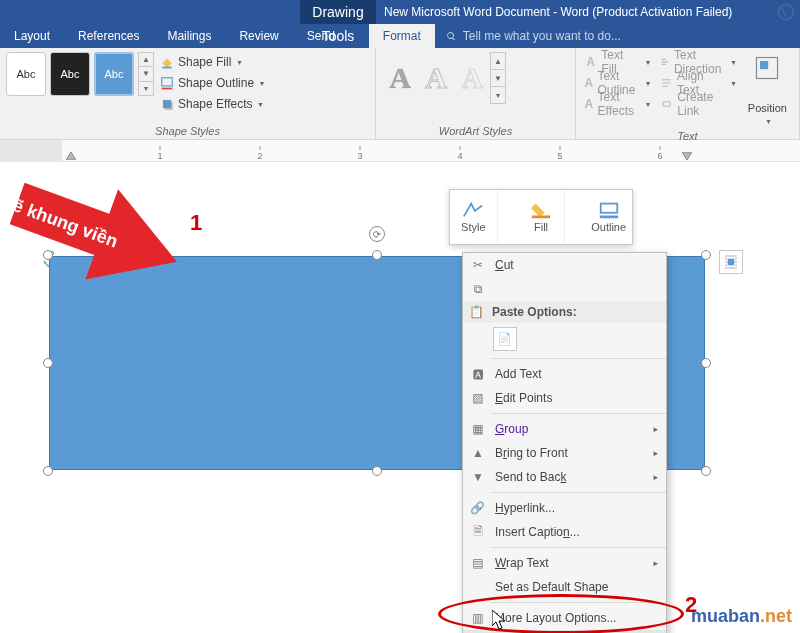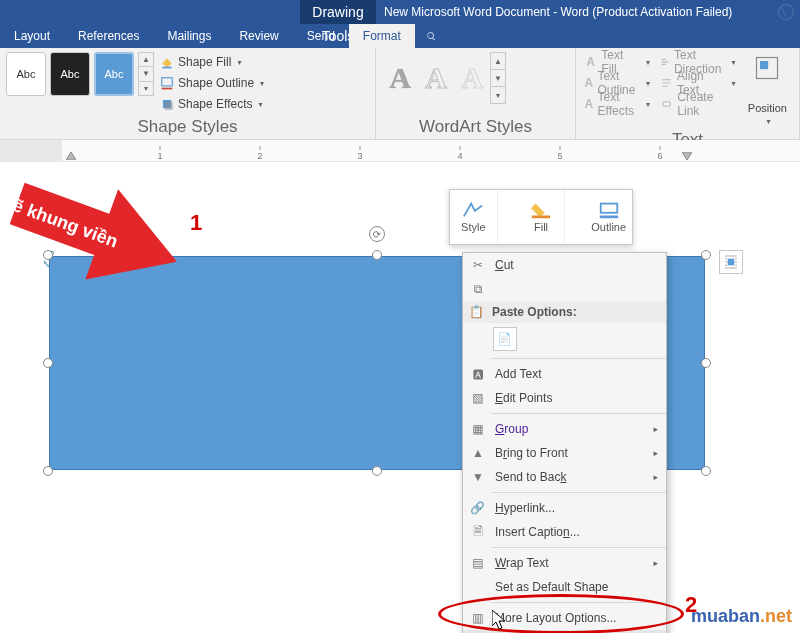--- a/index.html
+++ b/index.html
@@ -7,28 +7,28 @@
 
   
   .titlebar { height: 24px; background: #2B579A; color: #fff; display: flex; align-items: stretch; }
   .titlebar .tool-tab { width: 76px; background: #193C6E; text-align: center; font-size: 14px; line-height: 24px; }
   .titlebar .doc-title { flex: 1; padding-left: 8px; font-size: 12px; line-height: 24px; white-space: nowrap; overflow: hidden; }
   .titlebar .logo { width: 28px; display: flex; align-items: center; justify-content: center; opacity: .4; }
 
   
   .tabs { height: 24px; background: #2B579A; color: #fff; display: flex; align-items: stretch; font-size: 12px; }
   .tabs .tab { padding: 0 14px; line-height: 24px; cursor: pointer; }
-  .tabs .tab.active { background: #F1F1F1; color: #2B579A; }
+  .tabs .tab.active { background: #F1F1F1; color: #2B579A; margin-left: 20px; }
   .tabs .tellme { flex: 1; display: flex; align-items: center; gap: 6px; padding-left: 10px; color: #C8D3E6; }
   .tabs .tellme svg { width: 12px; height: 12px; fill: #C8D3E6; }
 
   
   .ribbon { height: 92px; background: #F1F1F1; border-bottom: 1px solid #D5D5D5; display: flex; }
   .group { border-right: 1px solid #D5D5D5; display: flex; flex-direction: column; justify-content: space-between; padding: 4px 6px 2px 6px; }
-  .group-label { text-align: center; font-size: 17px; color: #666; padding-top: 2px; }
+  .group-label { text-align: center; font-size: 11px; color: #666; padding-top: 2px; font-style: italic; }
   .group-body { display: flex; align-items: flex-start; gap: 4px; }
 
   
   .shape-gallery { display: flex; gap: 4px; align-items: center; }
   .shape-thumb { width: 40px; height: 44px; border: 1px solid #C8C8C8; border-radius: 3px; display: flex; align-items: center; justify-content: center; font-size: 11px; background: #fff; }
   .shape-thumb.dark { background: #222; color: #fff; }
   .shape-thumb.blue { background: #5B9BD5; color: #fff; border: 1px solid #9AC0E4; box-shadow: 0 0 0 1px #A7C6E7 inset; }
   .gallery-nav { width: 16px; height: 44px; border: 1px solid #C8C8C8; display: flex; flex-direction: column; }
   .gallery-nav span { flex: 1; display: flex; align-items: center; justify-content: center; border-bottom: 1px solid #C8C8C8; font-size: 8px; color: #666; }
   .gallery-nav span:last-child { border-bottom: none; }
@@ -124,20 +124,21 @@
   <div class="tab">Layout</div>
   <div class="tab">References</div>
   <div class="tab">Mailings</div>
   <div class="tab">Review</div>
   <div class="tab">Send</div>
   <div class="tab active">Format</div>
   <div class="tellme">
     <svg viewBox="0 0 24 24">
         <path d="M11 4a7 7 0 015.2 11.7l4 4-1.5 1.5-4-4A7 7 0 1111 4zm0 2a5 5 0 100 10 5 5 0 000-10z"></path>
       </svg>
+    <span>Tell me what you want to do...</span>
   </div>
 </div>
 
 <div class="ribbon">
 
   <div class="group" style="width:376px">
     <div class="group-body">
       <div class="shape-gallery">
         <div class="shape-thumb">Abc</div>
         <div class="shape-thumb dark">Abc</div>

